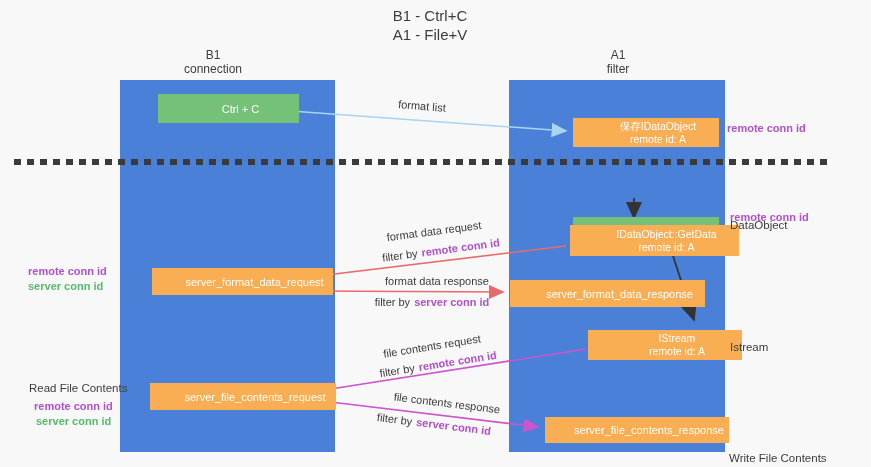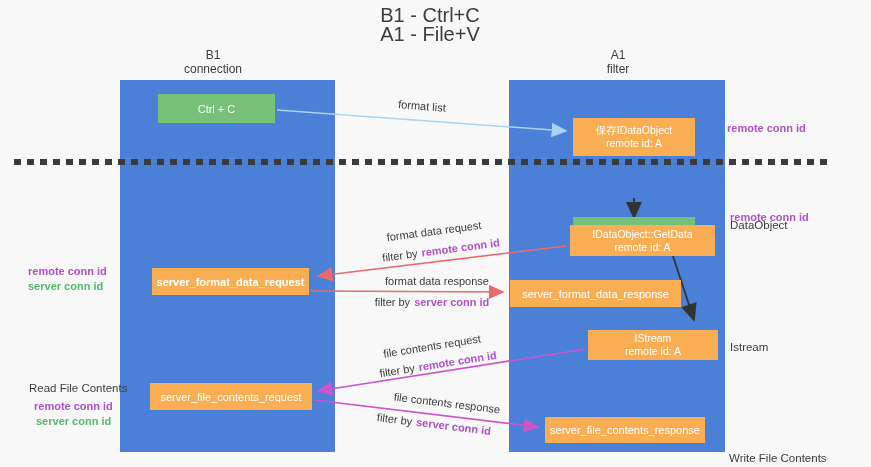--- a/index.html
+++ b/index.html
@@ -1,34 +1,34 @@
 <!DOCTYPE html>
 <html><head>
 <meta charset="utf-8">
 <style>
   html,body{margin:0;padding:0;}
   body{background:#e9e9e9;font-family:"Liberation Sans", sans-serif;}
   .canvas{position:relative;width:871px;height:467px;background:#f8f8f9;overflow:hidden;
           font-family:"Liberation Sans", sans-serif;}
 
   .title{position:absolute;left:430px;top:6px;transform:translateX(-50%);
-         text-align:center;font-size:20px;line-height:19px;color:#3d3d3d;white-space:nowrap;}
+         text-align:center;font-size:15px;line-height:19px;color:#3d3d3d;white-space:nowrap;}
 
   .lane-header{position:absolute;transform:translateX(-50%);text-align:center;
                font-size:12px;line-height:14px;color:#3d3d3d;white-space:nowrap;}
 
   .lane{position:absolute;background:#4a80d8;}
 
   .divider{position:absolute;left:14px;top:159px;width:818px;height:6px;
            background:repeating-linear-gradient(90deg,#3b3b3b 0 7px,transparent 7px 13px);}
 
   svg.edges{position:absolute;left:0;top:0;pointer-events:none;}
 
   .node{position:absolute;display:flex;flex-direction:column;align-items:center;
-        justify-content:center;color:#ffffff;text-align:center;white-space:nowrap;}
+        justify-content:center;color:#ffffff;text-align:center;white-space:nowrap;padding-left:24px;}
   .node.orange{background:#f9ae54;}
   .node.green{background:#75c178;}
   .node.one{font-size:11px;}
   .node.two{font-size:10.5px;line-height:13px;}
 
   .elabel{position:absolute;transform:translate(-50%,-50%) rotate(var(--rot,0deg));
           white-space:nowrap;font-size:11px;color:#3c3c3c;}
   .key{margin-left:4px;font-weight:bold;}
   .purple{color:#b052c8;}
 
@@ -80,28 +80,28 @@
     <line x1="673" y1="256" x2="694" y2="320" stroke="#333333" stroke-width="1.8" marker-end="url(#arr-black)"></line>
     <line x1="566" y1="246" x2="318" y2="276" stroke="#e96a6a" stroke-width="1.6" marker-end="url(#arr-red)"></line>
     <line x1="311" y1="291" x2="503" y2="292" stroke="#e96a6a" stroke-width="1.6" marker-end="url(#arr-red)"></line>
     <line x1="586" y1="349" x2="318" y2="391" stroke="#cc55cc" stroke-width="1.6" marker-end="url(#arr-magenta)"></line>
     <line x1="314" y1="400" x2="538" y2="427" stroke="#cc55cc" stroke-width="1.6" marker-end="url(#arr-magenta)"></line>
   </svg>
 
   <div class="node green one" style="left:158px;top:94px;width:117px;height:29px;">
     <span>Ctrl + C</span>
   </div>
-  <div class="node orange one" style="left:152px;top:268px;width:157px;height:27px;font-weight:bold;">
+  <div class="node orange one" style="left:152px;top:268px;width:157px;height:27px;">
     <span>server_format_data_request</span>
   </div>
   <div class="node orange one" style="left:150px;top:383px;width:162px;height:27px;">
     <span>server_file_contents_request</span>
   </div>
 
-  <div class="node orange two" style="left:573px;top:118px;width:122px;height:38px;">
+  <div class="node orange two" style="left:573px;top:118px;width:122px;height:29px;">
     <div>保存IDataObject</div>
     <div>remote id: A</div>
   </div>
   <div class="node green one" style="left:573px;top:172px;width:122px;height:26px;margin-top:45px;">
     <span>Ctrl + V</span>
   </div>
   <div class="node orange two" style="left:570px;top:225px;width:145px;height:31px;">
     <div>IDataObject::GetData</div>
     <div>remote id: A</div>
   </div>

